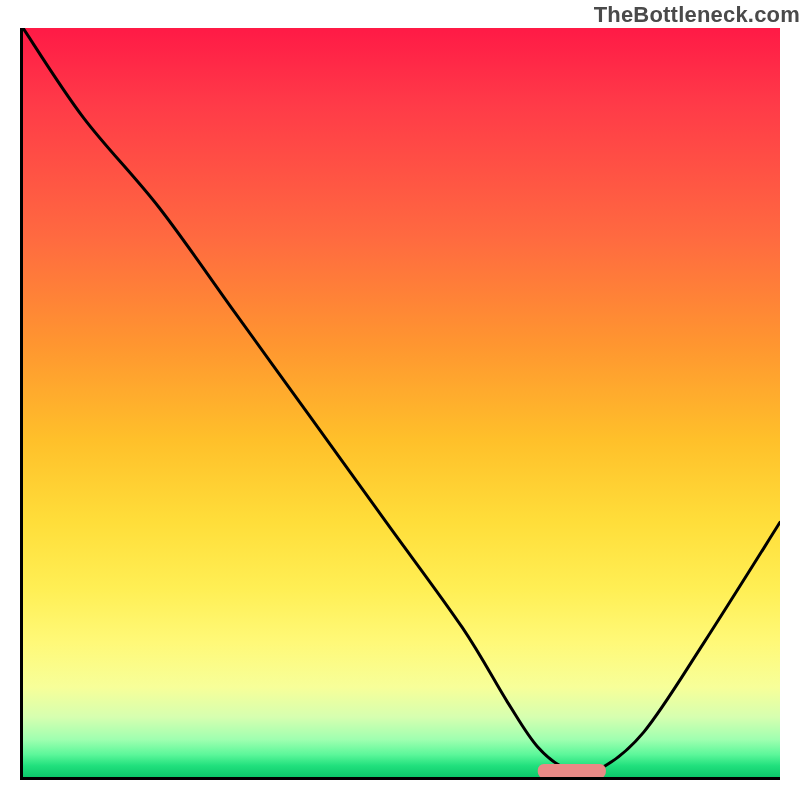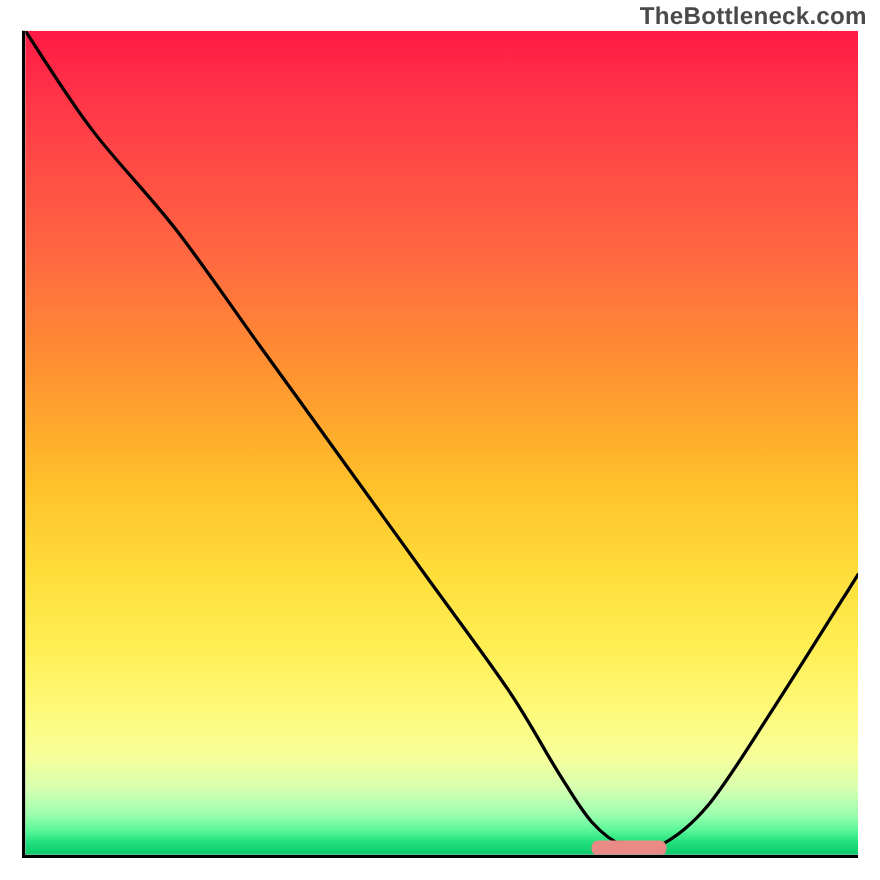--- a/index.html
+++ b/index.html
@@ -12,21 +12,21 @@
     font-family: Arial, Helvetica, sans-serif;
   }
   .chart-wrap {
     position: relative;
     width: 800px;
     height: 800px;
   }
   .watermark {
     position: absolute;
     top: 2px;
-    right: 12px;
+    right: 0;
     font-size: 22px;
     font-weight: 600;
     color: #4a4a4a;
     letter-spacing: 0.2px;
     z-index: 5;
     pointer-events: none;
     text-align: center;
   }
   .plot-area {
     position: absolute;

